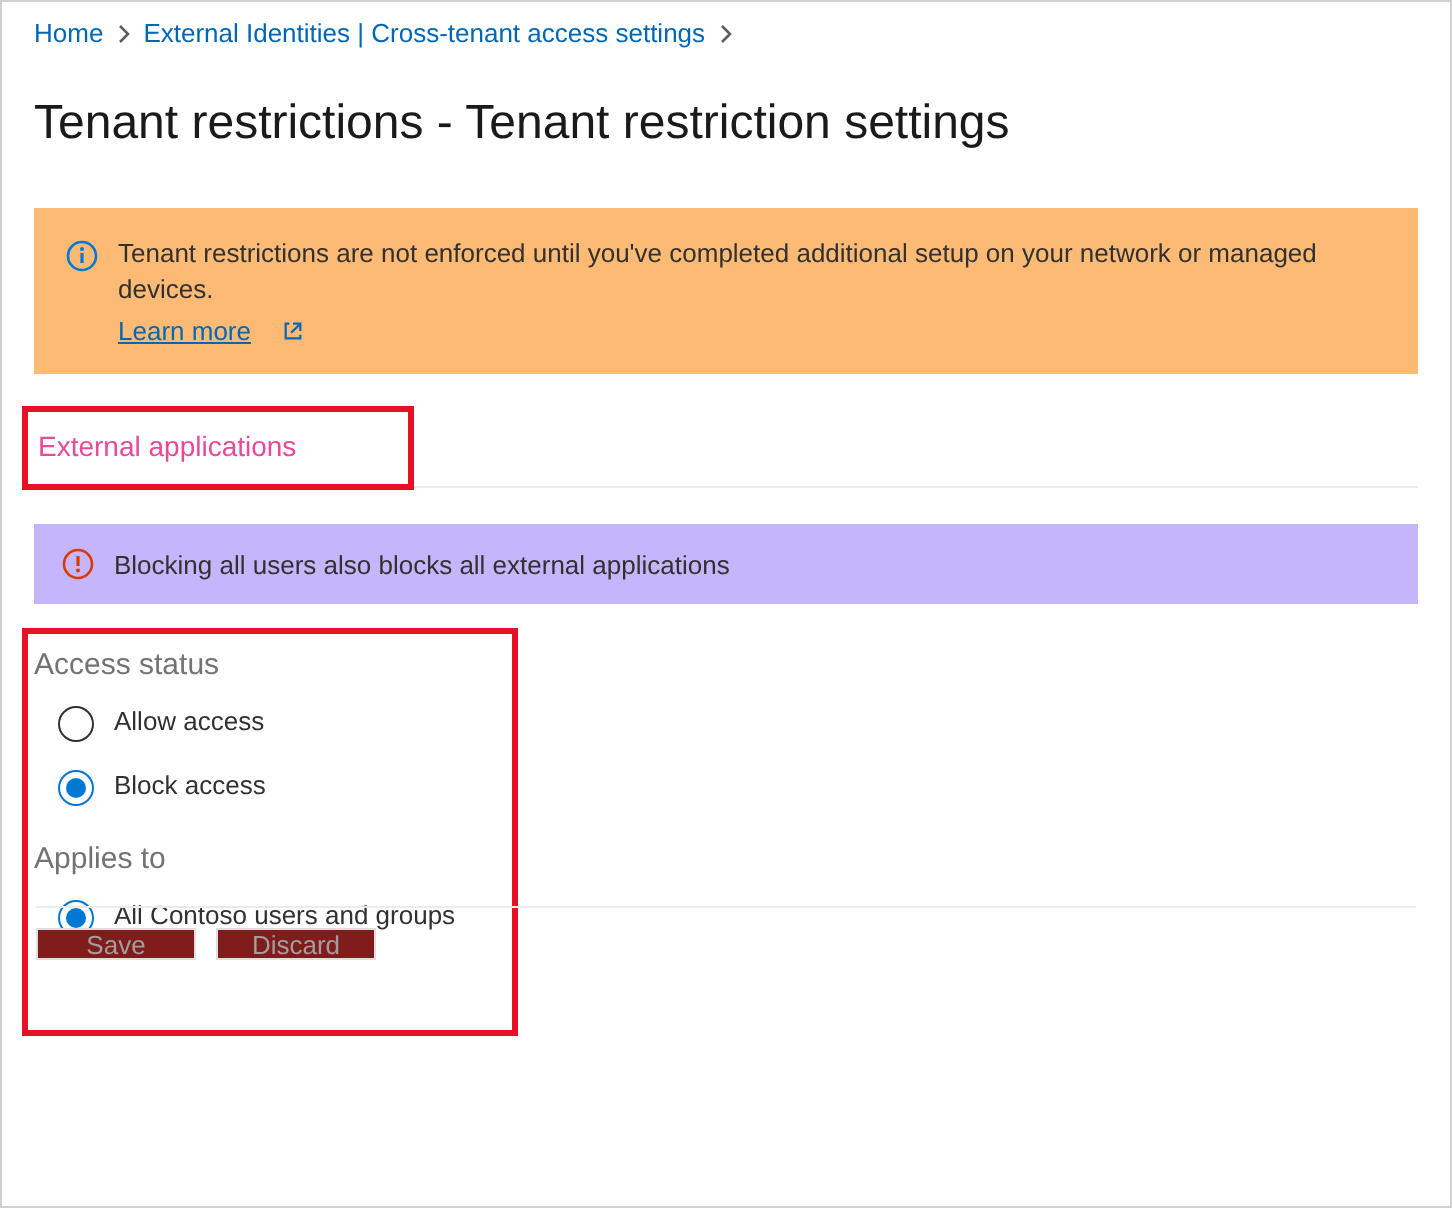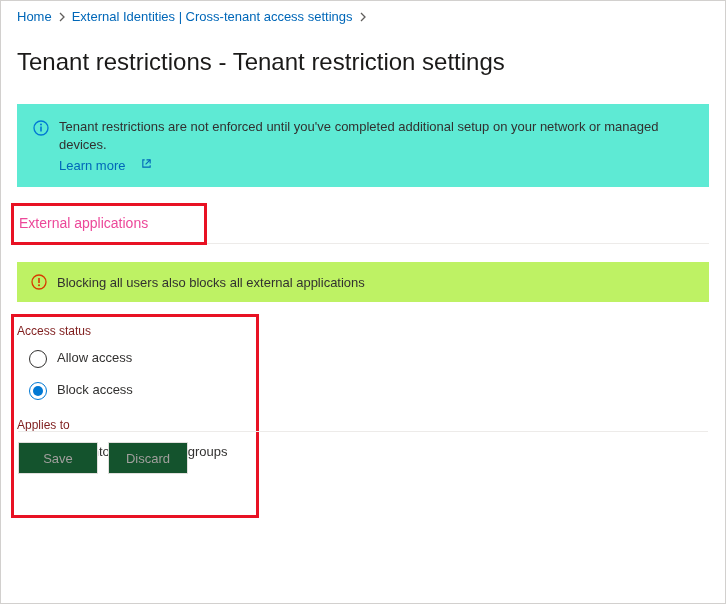--- a/index.html
+++ b/index.html
@@ -19,53 +19,53 @@
   .crumbs { display: flex; align-items: center; gap: 6px; font-size: 13px; margin-bottom: 24px; }
   .crumbs a { color: #0067b8; text-decoration: none; cursor: pointer; }
   .crumbs .chev { color: #605e5c; }
 
   h1 { font-size: 24px; font-weight: 400; color: #1b1a19; margin-top: 2px; margin-bottom: 28px; }
 
   .content { padding: 0 0 0 0; }
 
   
   .info-banner {
-    background: #5eead4;
+    background: #fdba74;
     padding: 14px 16px;
     display: flex; gap: 10px; align-items: flex-start;
     margin-bottom: 28px;
   }
   .info-banner .ico { flex: 0 0 auto; margin-top: 2px; }
   .info-banner .txt { color: #323130; line-height: 18px; }
-  .info-banner .learn { color: #0067b8; display: inline-flex; align-items: flex-start; gap: 16px; cursor: pointer; margin-top: 4px;}
+  .info-banner .learn { color: #0067b8; text-decoration: underline; display: inline-flex; align-items: center; gap: 16px; cursor: pointer; margin-top: 4px;}
   .ext-icon { width: 11px; height: 11px; }
 
   
   .tabs { display: flex; gap: 24px; border-bottom: 1px solid #edebe9; margin-bottom: 18px; position: relative; }
   .tab {
     padding: 0 2px 10px 2px;
     font-size: 14px;
     color: #ec4899;
     cursor: pointer;
     border-bottom: 3px solid transparent;
     margin-bottom: -1px;
   }
   .tab.active { color: #201f1e; border-bottom-color: #0078d4; font-weight: 400; }
 
   
   .warn-banner {
-    background: #bef264;
+    background: #c4b5fd;
     padding: 12px 14px;
     display: flex; gap: 10px; align-items: center;
     margin-bottom: 14px;
   }
   .warn-banner .txt { color: #323130; }
 
   
-  .sect { font-size: 12px; color: #7f1d1d; margin: 6px 0 12px 0; }
+  .sect { font-size: 15px; color: #737373; margin: 6px 0 12px 0; }
 
   
   .radio-row { display: flex; align-items: flex-start; gap: 10px; margin: 4px 0 14px 12px; cursor: pointer; }
   .radio-row.last { margin-bottom: 4px; }
   .radio-outer {
     width: 18px; height: 18px; border-radius: 50%;
     border: 1.5px solid #323130; display: flex; align-items: center; justify-content: center;
     flex: 0 0 auto;
   }
   .radio-outer.sel { border-color: #0078d4; }
@@ -78,22 +78,22 @@
 
   
   .footer {
     position: absolute;
     left: 17px; right: 17px; bottom: 8px;
     border-top: 1px solid #edebe9;
     padding-top: 10px;
     display: flex; gap: 10px;
   }
   .btn {
-    min-width: 80px; height: 32px;
-    background: #14532d; border: 1px solid #e1dfdd;
+    min-width: 80px; height: 16px;
+    background: #7f1d1d; border: 1px solid #e1dfdd;
     color: #a19f9d; font-size: 13px;
     display: inline-flex; align-items: center; justify-content: center;
     cursor: default;
   }
 
   .rel { position: relative; }
 
   svg { display: block; }
 </style>
 </head>

